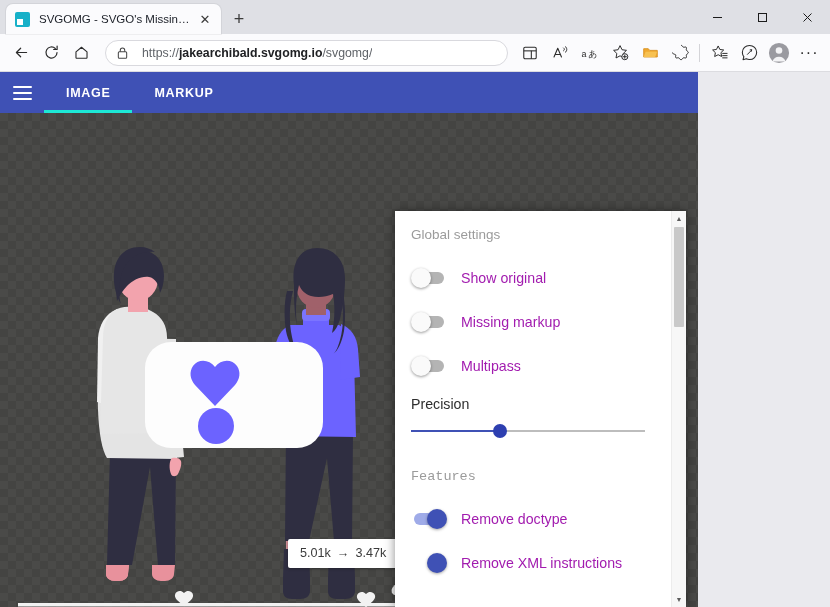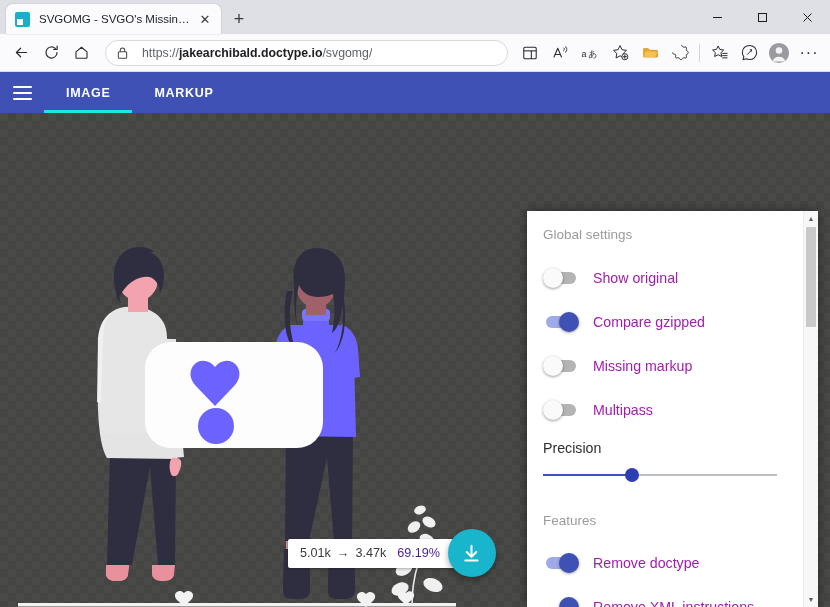--- a/index.html
+++ b/index.html
@@ -65,21 +65,21 @@
     display: flex; align-items: center; margin: 0 7px 0 9px;
     border: 1px solid #d9d9de; padding: 0 10px; min-width: 0;
   }
   .lockicon { width: 15px; flex: 0 0 15px; margin-right: 11px; color:#444; display:flex; }
   .url { font-size: 12.3px; color: #5f6368; white-space: nowrap; overflow: hidden; }
   .url b { color: #202124; font-weight: 700; }
   .navtools { display: flex; align-items: center; }
   .divider-v { width:1px; height:18px; background:#d4d4d8; margin:0 4px; }
 
   
-  .app { position: relative; width: 830px; height: 535px; overflow: hidden; }
+  .app { position: relative; width: 698px; height: 535px; overflow: hidden; }
 
   .appbar {
     height: 41px; background: #3f51b5; display: flex; align-items: center;
     position: relative; z-index: 5;
   }
   .menu-btn {
     width: 44px; height: 41px; display: flex; flex-direction: column;
     align-items: center; justify-content: center; gap: 4px;
   }
   .menu-btn span { display:block; width:19px; height:2px; background:#fff; border-radius:1px; }
@@ -135,21 +135,21 @@
     position: absolute; right: 12px; top: 98px; bottom: 0; width: 291px;
     background: #fff; box-shadow: 0 0 10px rgba(0,0,0,.45);
     display: flex; overflow: hidden; z-index: 8; gap: 8px;
   }
   .settings-scroll {
     flex: 1; overflow: hidden; padding: 16px 0 0 16px;
   }
   .section-title {
     font-size: 13.5px; color: #9b9b9b; margin-bottom: 22px; margin-top: 0;
   }
-  .section-title.mid { margin-top: 31px; margin-bottom: 21px; }
+  .section-title.mid { margin-top: 31px; margin-bottom: 21px; font-family: Liberation Mono, monospace; }
   .opt-row { display: flex; align-items: center; height: 27px; margin-bottom: 17px; }
   .switch {
     width: 36px; height: 20px; border-radius: 10px; position: relative;
     flex: 0 0 36px; margin-right: 14px;
   }
   .switch .track {
     position: absolute; left: 3px; right: 3px; top: 4px; height: 12px;
     border-radius: 6px; background: #b4b4b4;
   }
   .switch .knob {
@@ -239,21 +239,21 @@
         </svg>
     </div>
 
     <div class="omnibox">
       <div class="lockicon">
         <svg width="13" height="14" viewBox="0 0 14 15">
             <rect x="2.5" y="6.2" width="9" height="7" rx="1.1" fill="none" stroke="#444" stroke-width="1.1"></rect>
             <path d="M4.6 6.2V4.6a2.4 2.4 0 0 1 4.8 0v1.6" fill="none" stroke="#444" stroke-width="1.1"></path>
           </svg>
       </div>
-      <div class="url"><span>https://</span><b>jakearchibald.doctype.io</b><span>/svgomg/</span></div>
+      <div class="url"><span>https://</span><b>jakearchibald.svgomg.io</b><span>/svgomg/</span></div>
     </div>
 
     <div class="navtools">
       <div class="navbtn">
         <svg width="16" height="16" viewBox="0 0 18 18">
             <rect x="2" y="2.5" width="14" height="13" rx="1.5" fill="none" stroke="#2b2b2b" stroke-width="1.2"></rect>
             <line x1="2" y1="6.6" x2="16" y2="6.6" stroke="#2b2b2b" stroke-width="1.2"></line>
             <line x1="10.5" y1="6.6" x2="10.5" y2="15.5" stroke="#2b2b2b" stroke-width="1.2"></line>
           </svg>
       </div>
@@ -450,27 +450,20 @@
           <div class="section-title">Global settings</div>
 
           <div class="opt-row">
             <div class="switch">
               <div class="track"></div>
               <div class="knob"></div>
             </div>
             <div class="opt-label">Show original</div>
           </div>
 
-          <div class="opt-row">
-            <div class="switch on">
-              <div class="track"></div>
-              <div class="knob"></div>
-            </div>
-            <div class="opt-label">Compare gzipped</div>
-          </div>
 
           <div class="opt-row">
             <div class="switch">
               <div class="track"></div>
               <div class="knob"></div>
             </div>
             <div class="opt-label">Missing markup</div>
           </div>
 
           <div class="opt-row">

